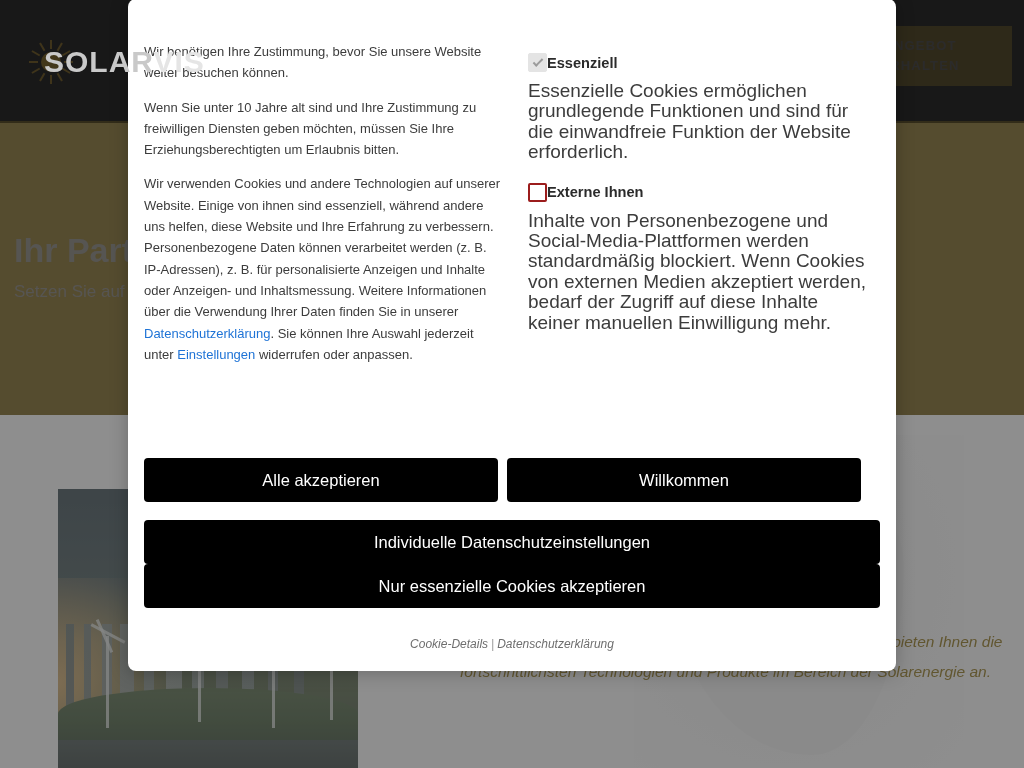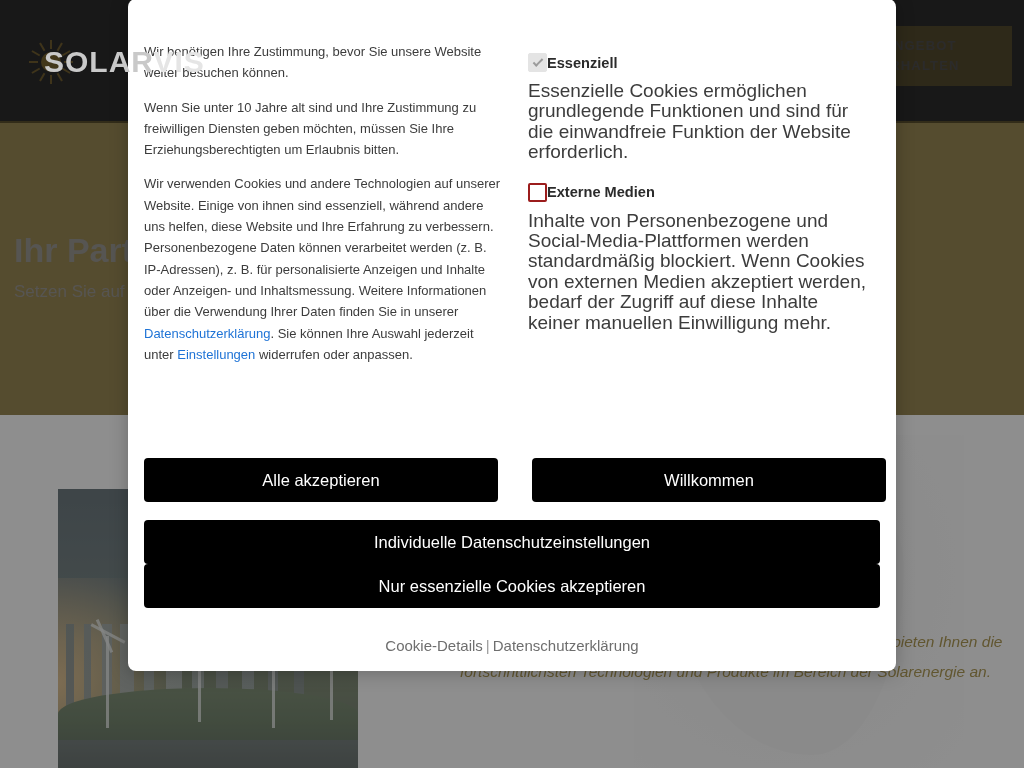--- a/index.html
+++ b/index.html
@@ -222,34 +222,34 @@
   .cbox.unchecked { background: #ffffff; border: 2px solid #9b1c1c; }
   .cbox-label { font-size: 14.6px; font-weight: bold; color: #2b2b2b; }
   .cookie-desc {
     margin: 9px 0 0 0; font-size: 19px; color: #3c3c3c;
     line-height: 20.4px; max-width: 345px;
   }
 
   #modal-buttons {
     position: absolute; left: 16px; right: 16px; top: 459px;
   }
-  .btn-row { display: flex; gap: 34px; margin-bottom: 18px; }
+  .btn-row { display: flex; gap: 9px; margin-bottom: 18px; }
   .cbtn {
     background: #000000; color: #ffffff;
     border: none; border-radius: 4px;
     height: 44px; font-size: 16.5px;
     font-family: "Liberation Sans", sans-serif;
     cursor: pointer; display: flex;
     align-items: center; justify-content: center;
     width: 100%;
   }
   .cbtn.half { width: 354px; flex: 0 0 354px; }
   #modal-footer {
     position: absolute; left: 0; right: 0; top: 638px;
-    text-align: center; font-size: 15px; color: #6e6e6e;
+    text-align: center; font-size: 12px; color: #6e6e6e; font-style: italic;
   }
   #modal-footer a { color: #6e6e6e; text-decoration: none; cursor: pointer; }
   #modal-footer .sep { margin: 0 3px; color: #9a9a9a; }
 </style>
 </head>
 <body>
 
 <div id="page">
 
   <header id="site-header">
@@ -325,21 +325,21 @@
             <span class="tick"></span>
           </span>
           <span class="cbox-label">Essenziell</span>
         </div>
         <p class="cookie-desc">Essenzielle Cookies ermöglichen grundlegende Funktionen und sind für die einwandfreie Funktion der Website erforderlich.</p>
       </div>
 
       <div class="cookie-group">
         <div class="cookie-row">
           <span class="cbox unchecked"></span>
-          <span class="cbox-label">Externe Medien</span>
+          <span class="cbox-label">Externe Ihnen</span>
         </div>
         <p class="cookie-desc">Inhalte von Personenbezogene und Social-Media-Plattformen werden standardmäßig blockiert. Wenn Cookies von externen Medien akzeptiert werden, bedarf der Zugriff auf diese Inhalte keiner manuellen Einwilligung mehr.</p>
       </div>
 
     </div>
   </div>
 
   <div id="modal-buttons">
     <div class="btn-row">
       <button class="cbtn half">Alle akzeptieren</button>

